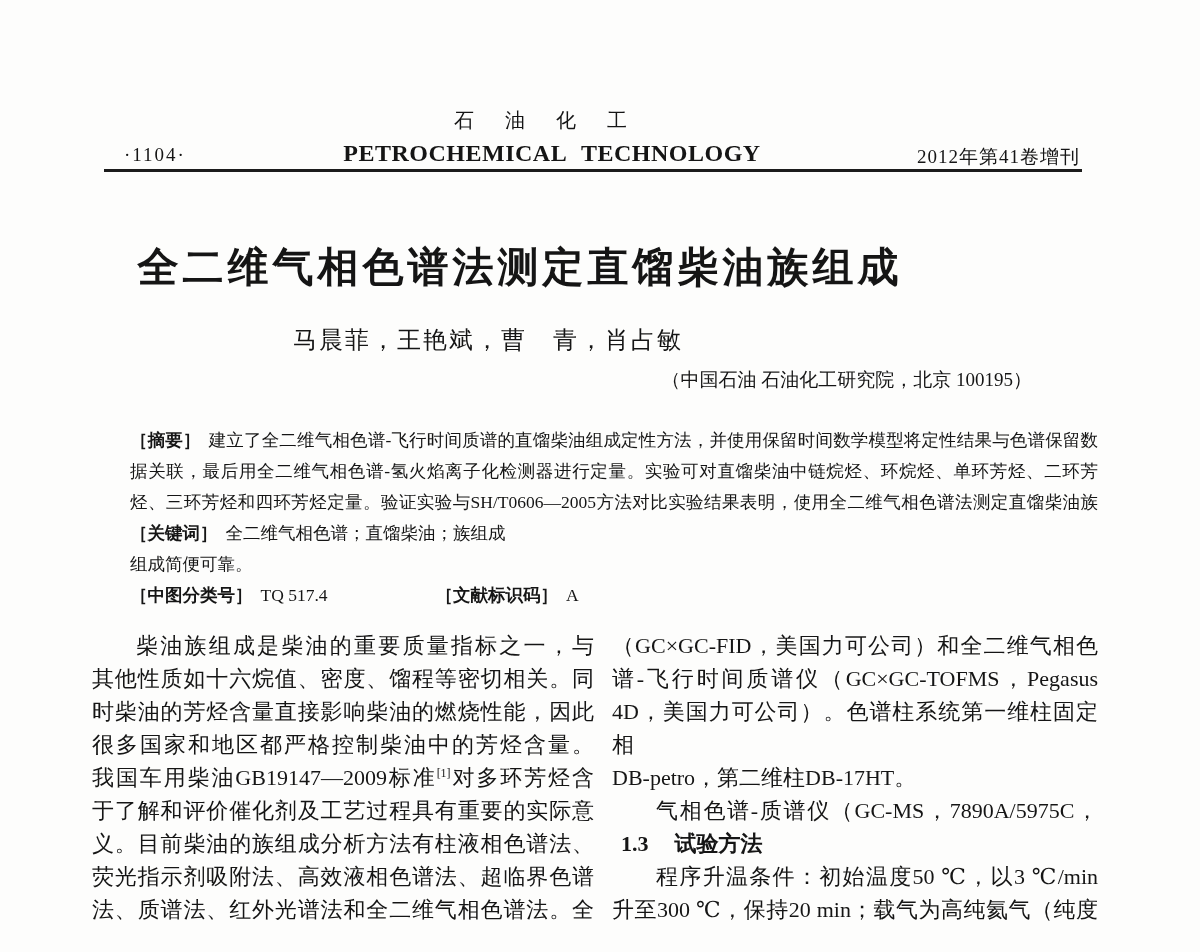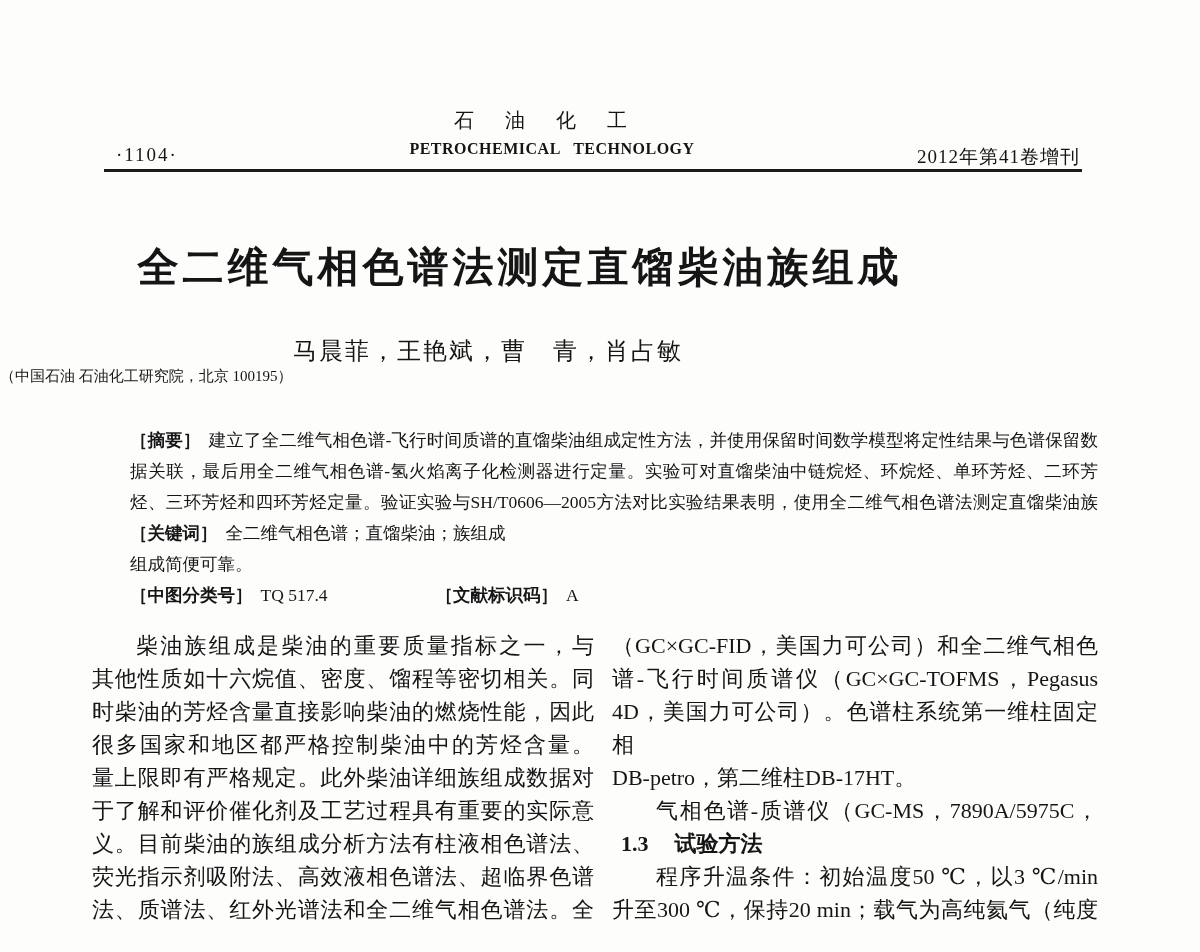--- a/index.html
+++ b/index.html
@@ -2,33 +2,33 @@
 <html><head>
 <meta charset="utf-8">
 <style>
   html,body{margin:0;padding:0;background:#e8e8e8;}
   .page{
     position:relative;width:1200px;height:952px;margin:0 auto;
     background:#fdfdfc;overflow:hidden;color:#151515;
     font-family:"Liberation Serif","DejaVu Serif",serif;
   }
   
-  .pagenum{position:absolute;left:116px;top:144px;font-size:19px;letter-spacing:2px;}
+  .pagenum{position:absolute;left:124px;top:144px;font-size:19px;letter-spacing:2px;}
   .jcn{position:absolute;left:454px;top:107px;font-size:20px;letter-spacing:31px;white-space:nowrap;}
   .jen{position:absolute;left:0;top:140px;width:1104px;text-align:center;
-       font-weight:bold;font-size:16px;word-spacing:9px;letter-spacing:.5px;}
+       font-weight:bold;font-size:24px;word-spacing:9px;letter-spacing:.5px;}
   .issue{position:absolute;right:120px;top:144px;font-size:19px;letter-spacing:1px;}
   .rule{position:absolute;left:104px;top:169px;width:978px;height:3px;background:#1c1c1c;}
   
   .title{position:absolute;left:0;top:240px;width:1040px;margin:0;text-align:center;
          font-family:"DejaVu Sans","Liberation Sans",sans-serif;
          font-weight:bold;font-size:41px;letter-spacing:4px;}
-  .authors{position:absolute;left:0;top:335px;width:976px;text-align:center;
+  .authors{position:absolute;left:0;top:324px;width:976px;text-align:center;
            font-size:24px;letter-spacing:2px;}
-  .affiliation{position:absolute;left:0;top:367px;width:1032px;text-align:left;font-size:15px;}
+  .affiliation{position:absolute;left:0;top:367px;width:1032px;text-align:right;font-size:19px;}
   
   .abstract{position:absolute;left:130px;top:425px;width:968px;font-size:17.5px;line-height:31px;}
   .blabel{font-family:"DejaVu Sans","Liberation Sans",sans-serif;font-weight:bold;margin-right:8px;}
   .gap{margin-left:108px;}
   
   .col{position:absolute;top:629px;font-size:22px;line-height:33px;}
   .colL{left:92px;width:502px;}
   .colR{left:612px;width:486px;}
   .j{text-align:justify;text-align-last:justify;}
   .ind{text-indent:2em;}
@@ -58,21 +58,21 @@
     <div><span class="blabel">［关键词］</span><span>全二维气相色谱；直馏柴油；族组成</span></div>
     <div>组成简便可靠。</div>
     <div><span class="blabel">［中图分类号］</span><span>TQ 517.4</span><span class="blabel gap">［文献标识码］</span><span>A</span></div>
   </div>
 
   <div class="col colL">
     <div class="j ind">柴油族组成是柴油的重要质量指标之一，与</div>
     <div class="j">其他性质如十六烷值、密度、馏程等密切相关。同</div>
     <div class="j">时柴油的芳烃含量直接影响柴油的燃烧性能，因此</div>
     <div class="j">很多国家和地区都严格控制柴油中的芳烃含量。</div>
-    <div class="j">量上限即有严格规定。此外柴油详细族组成数据对</div>
+    <div class="j"><span>我国车用柴油GB19147—2009标准</span><sup>[1]</sup><span>对多环芳烃含</span></div>
     <div class="j">于了解和评价催化剂及工艺过程具有重要的实际意</div>
     <div class="j">义。目前柴油的族组成分析方法有柱液相色谱法、</div>
     <div class="j">荧光指示剂吸附法、高效液相色谱法、超临界色谱</div>
     <div class="j">法、质谱法、红外光谱法和全二维气相色谱法。全</div>
   </div>
 
   <div class="col colR">
     <div class="j">（GC×GC-FID，美国力可公司）和全二维气相色</div>
     <div class="j">谱-飞行时间质谱仪（GC×GC-TOFMS，Pegasus</div>
     <div class="j">4D，美国力可公司）。色谱柱系统第一维柱固定相</div>

